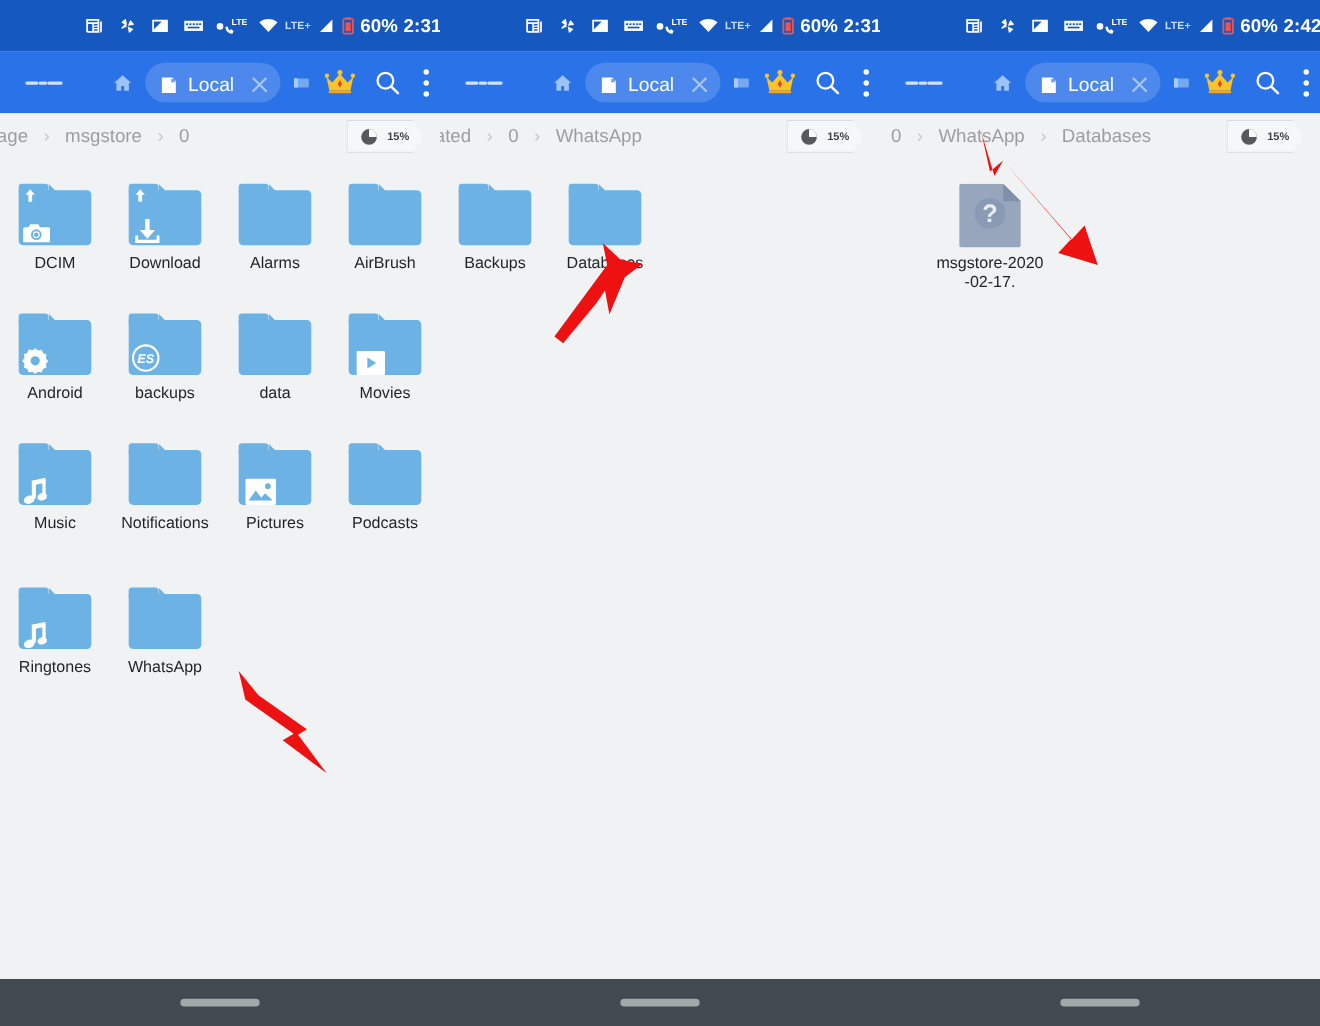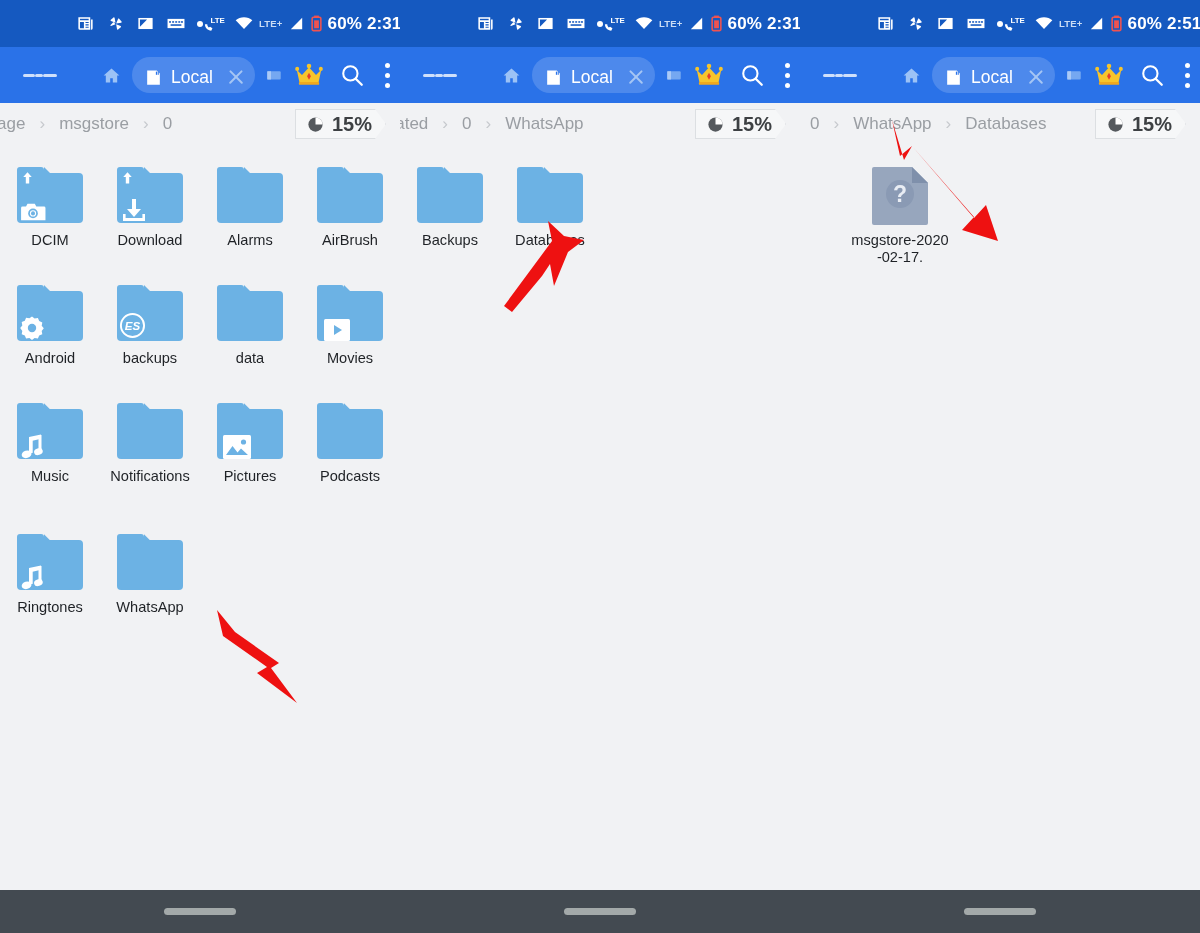--- a/index.html
+++ b/index.html
@@ -70,21 +70,21 @@
   .crumb { color: #9a9ea3; font-size: 17px; white-space: nowrap; }
   .crumb.cut { margin-left: -22px; }
   .crumb-sep { margin: 0 14px; color: #c6c9cd; font-size: 17px; }
   .pct-badge {
     position: absolute; right: 14px; top: 6px; height: 30px;
     display: flex; align-items: center; gap: 7px;
     padding: 0 13px 0 10px; background: #f6f7f8;
     border: 1px solid #dcdfe2;
     clip-path: polygon(0 0, calc(100% - 11px) 0, 100% 50%, calc(100% - 11px) 100%, 0 100%);
   }
-  .pct-badge .t { font-size: 20px; font-weight: bold; color: #3d4043; }
+  .pct-badge .t { font-size: 10px; font-weight: bold; color: #3d4043; }
 
   
   .grid {
     position: relative; padding: 14px 0 0 0;
     display: grid; grid-template-columns: repeat(4, 100px); justify-content: start;
   }
   .grid.offset { padding-left: 50px; }
   .cell { width: 100px; padding-top: 8px; display: flex; flex-direction: column; align-items: center; cursor: pointer; }
   .cell .icon { width: 66px; height: 56px; position: relative; }
   .cell .name {
@@ -612,21 +612,21 @@
           <span class="sb-lte-small">LTE+</span>
           <svg class="sb-icon" width="17" height="19" viewBox="0 0 24 24">
               <path fill="#fff" d="M20 4v16H4z"></path>
             </svg>
           <svg class="sb-icon" width="13" height="19" viewBox="0 0 14 24">
               <rect x="4" y="2" width="6" height="2" fill="#ef5350"></rect>
               <rect x="1.5" y="4" width="11" height="17" rx="1.6" fill="none" stroke="#ef5350" stroke-width="2"></rect>
               <rect x="4" y="8" width="6" height="10" fill="#ef5350"></rect>
             </svg>
           <span class="sb-text">60%</span>
-          <span class="sb-text">2:51</span>
+          <span class="sb-text">2:42</span>
         </div>
       </div>
 
       <div class="toolbar">
         <div class="hamburger tb-btn">
             <span></span>
             <span></span>
             <span></span>
           </div>
         <div class="home-ico tb-btn">

